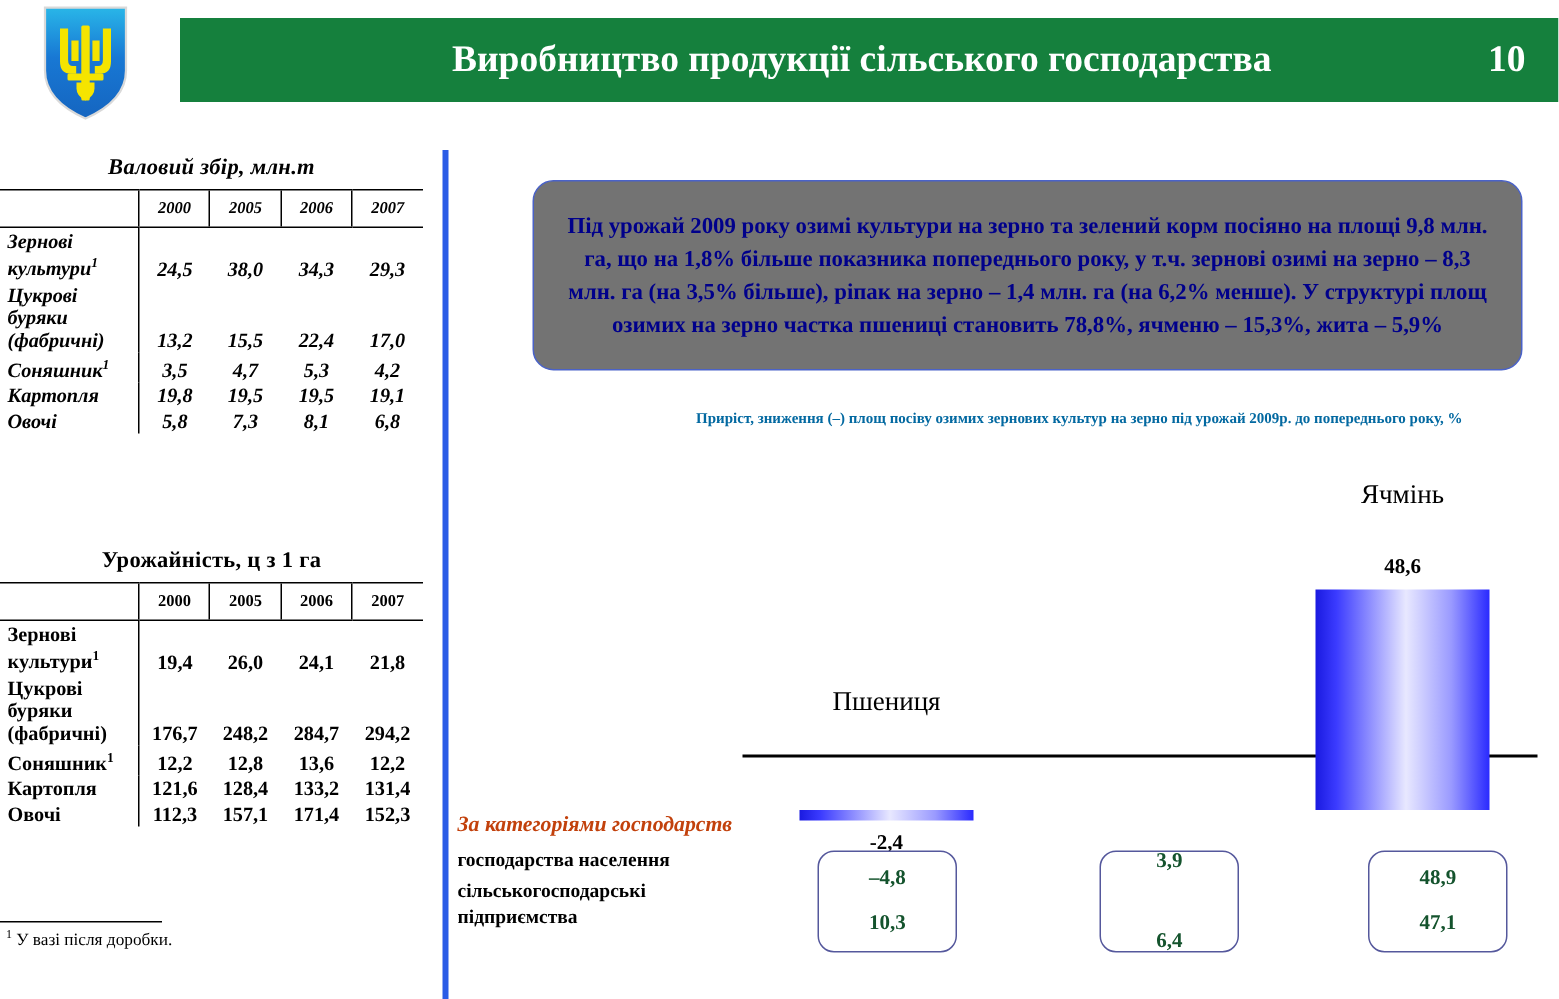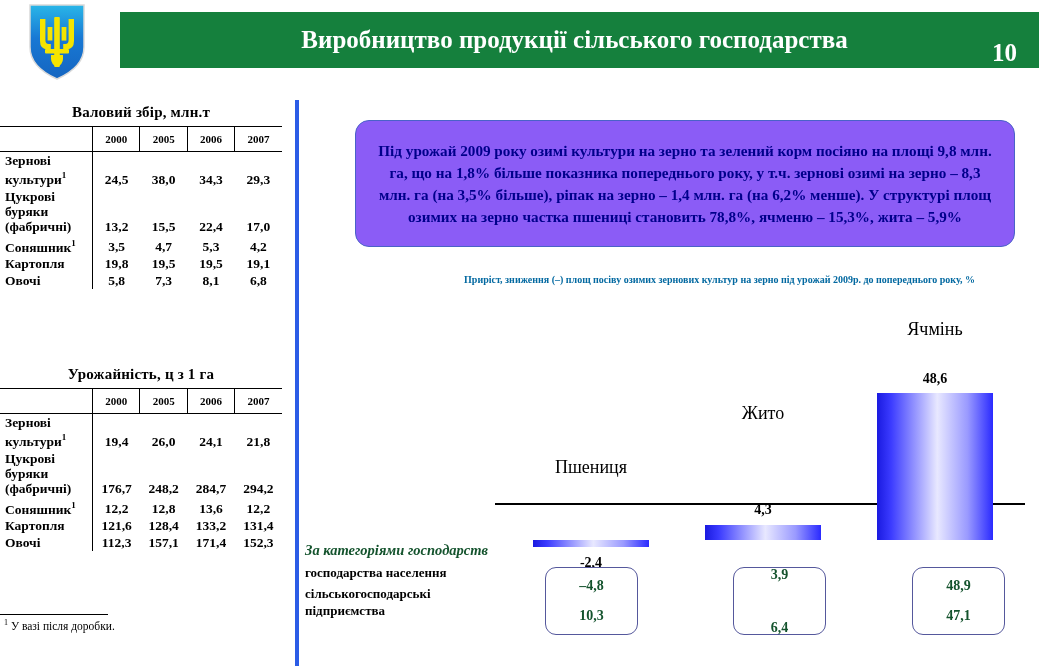--- a/index.html
+++ b/index.html
@@ -33,21 +33,21 @@
     line-height: 56px;
     text-align: center;
     color: #ffffff;
     font-size: 25px;
     font-weight: bold;
     white-space: nowrap;
   }
   #header-page-number {
     position: absolute;
     right: 22px;
-    top: 13px;
+    top: 0;
     height: 56px;
     line-height: 56px;
     color: #ffffff;
     font-size: 25px;
     font-weight: bold;
   }
 
   
   #emblem {
     position: absolute;
@@ -66,21 +66,21 @@
     height: 566px;
     background: #2b5ce6;
   }
 
   
   .table-block {
     position: absolute;
     left: 0px;
     width: 282px;
   }
-  #table-block-1 { top: 104px; }
+  #table-block-1 { top: 104px; font-style: italic; }
   #table-block-2 { top: 366px; }
 
   .table-caption {
     text-align: center;
     font-size: 15px;
     font-weight: bold;
     color: #000000;
     padding-bottom: 5px;
     letter-spacing: 0.2px;
   }
@@ -142,21 +142,21 @@
   }
   #footnote-text sup { font-size: 8px; }
 
   
   #callout-box {
     position: absolute;
     left: 355px;
     top: 120px;
     width: 660px;
     height: 127px;
-    background: #8b5cf6;
+    background: #737373;
     border: 1.4px solid #4a62c8;
     border-radius: 14px;
     box-sizing: border-box;
     display: flex;
     align-items: center;
     justify-content: center;
   }
   #callout-text {
     color: #00008b;
     font-size: 15.2px;
@@ -224,21 +224,21 @@
   #categories-legend {
     position: absolute;
     left: 305px;
     top: 541px;
     width: 185px;
   }
   #categories-heading {
     font-style: italic;
     font-weight: bold;
     font-size: 14.5px;
-    color: #14532d;
+    color: #c2410c;
     line-height: 19px;
   }
   .category-label {
     font-size: 13px;
     font-weight: bold;
     color: #000;
     line-height: 17px;
     margin-top: 4px;
   }
   .value-box {
@@ -430,25 +430,20 @@
 
 <div id="chart-area">
   <div id="chart-axis"></div>
 
   <div class="bar-group" style="left:20px; width:152px; bottom:0; height:178px;">
     <div class="bar-cat-label" style="bottom:62px;">Пшениця</div>
     <div class="bar-rect" style="left:18px; width:116px; bottom:-7px; height:7px;"></div>
     <div class="bar-value-label" style="bottom:-31px;">-2,4</div>
   </div>
 
-  <div class="bar-group" style="left:192px; width:152px; bottom:0; height:178px;">
-    <div class="bar-cat-label" style="bottom:116px;">Жито</div>
-    <div class="bar-rect" style="left:18px; width:116px; bottom:0px; height:15px;"></div>
-    <div class="bar-value-label" style="bottom:22px;">4,3</div>
-  </div>
 
   <div class="bar-group" style="left:364px; width:152px; bottom:0; height:178px;">
     <div class="bar-cat-label" style="bottom:200px;">Ячмінь</div>
     <div class="bar-rect" style="left:18px; width:116px; bottom:0px; height:147px;"></div>
     <div class="bar-value-label" style="bottom:153px;">48,6</div>
   </div>
 </div>
 
 <div id="categories-legend">
   <div id="categories-heading">За категоріями господарств</div>

